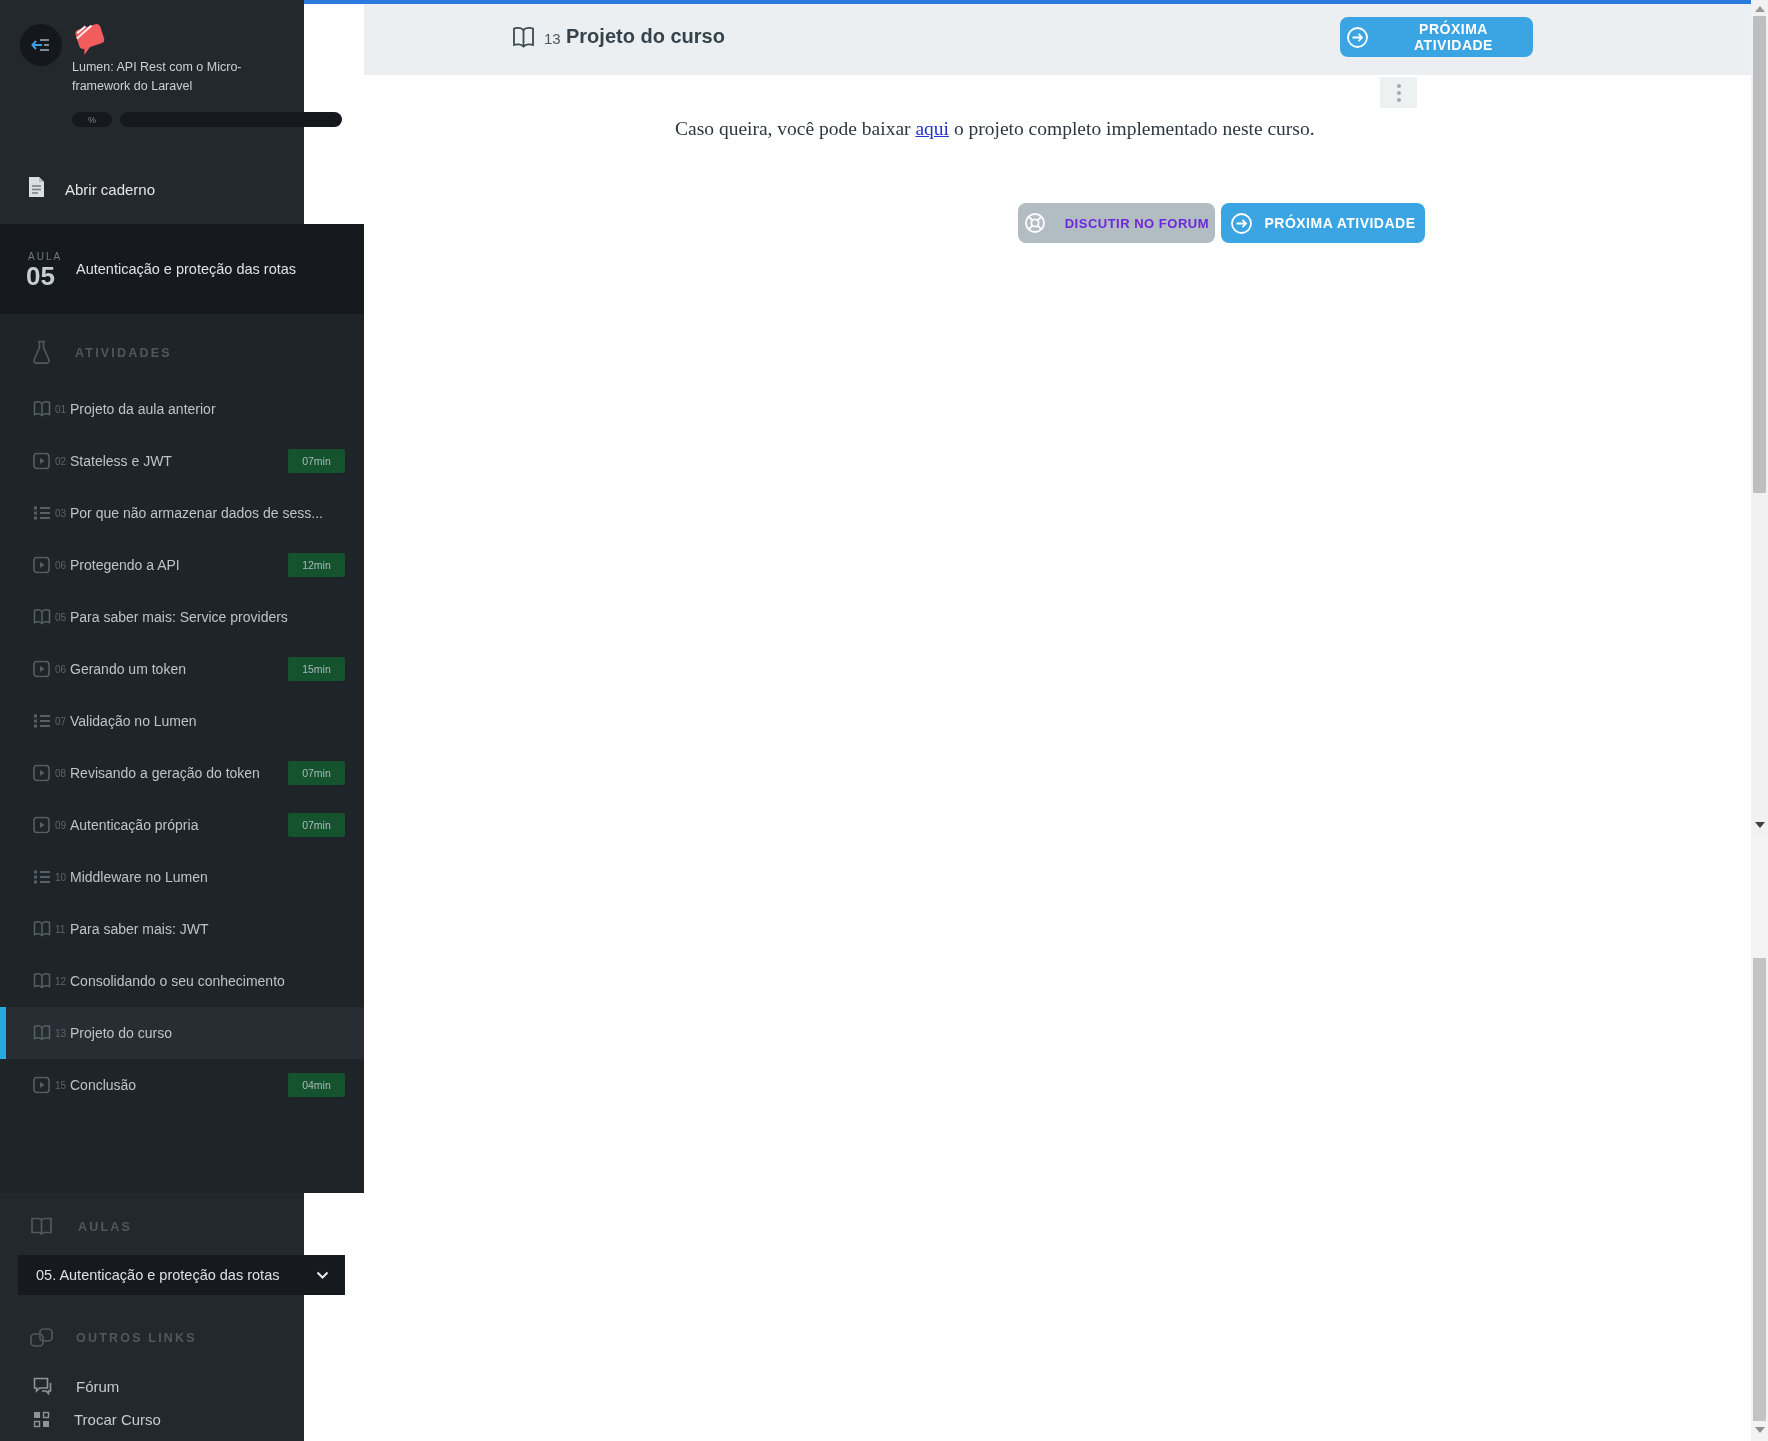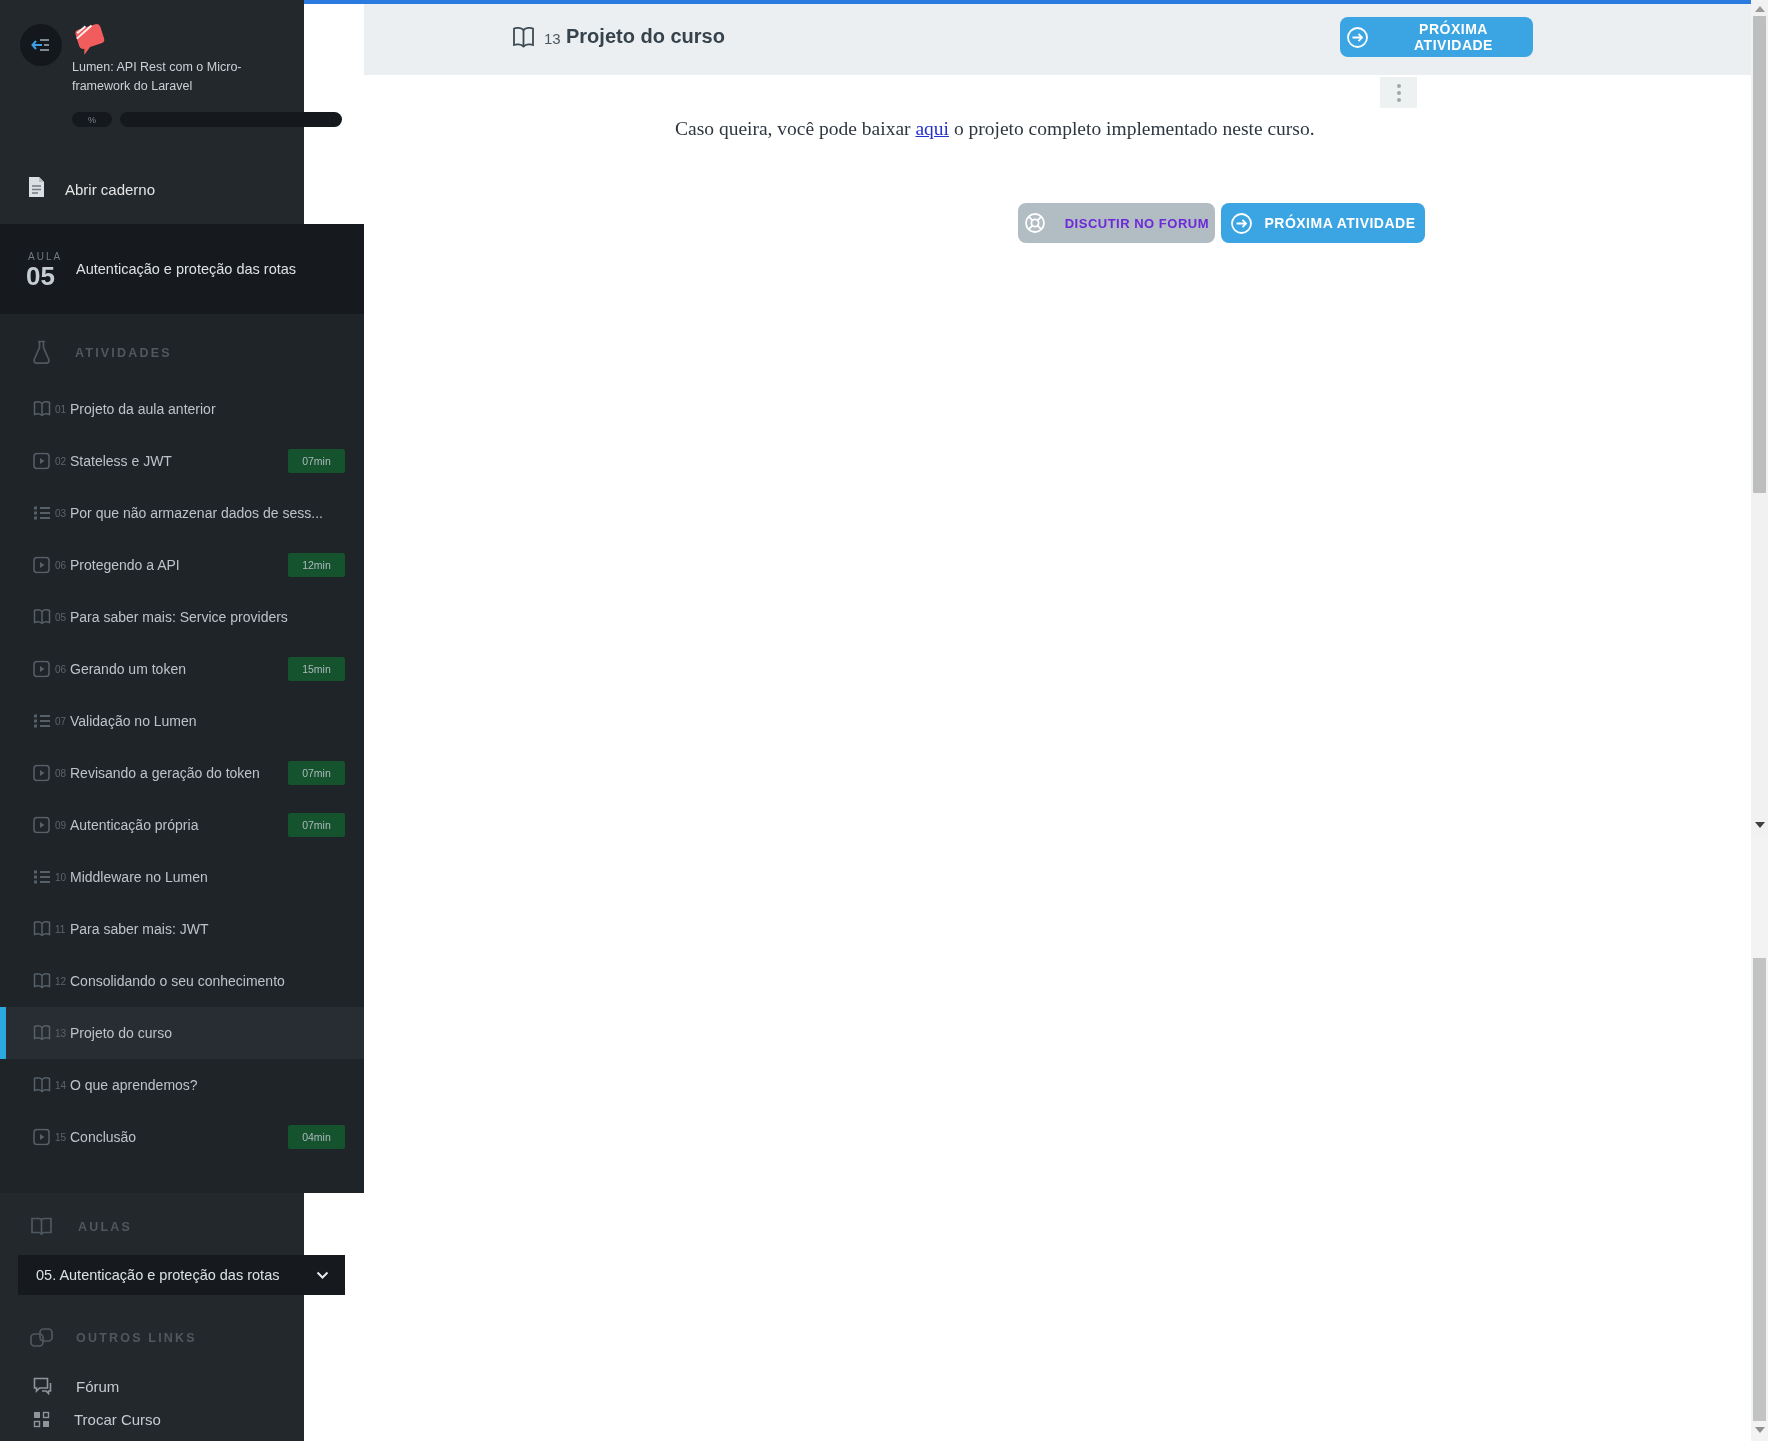--- a/index.html
+++ b/index.html
@@ -281,30 +281,20 @@
           <svg width="18" height="17" viewBox="0 0 18 17">
             <path d="M9 3 C7 1.2 3.5 1.2 1.5 2 L1.5 14 C3.5 13.2 7 13.2 9 15 C11 13.2 14.5 13.2 16.5 14 L16.5 2 C14.5 1.2 11 1.2 9 3 Z" fill="none" stroke="currentColor" stroke-width="1.5"></path>
             <path d="M9 3 V15" stroke="currentColor" stroke-width="1.5"></path>
           </svg>
         </span>
         <span class="act-num">13</span>
         <span class="act-lbl">Projeto do curso</span>
       </div>
       <div class="act-row">
         <span class="act-ic">
-          <svg width="18" height="17" viewBox="0 0 18 17">
-            <path d="M9 3 C7 1.2 3.5 1.2 1.5 2 L1.5 14 C3.5 13.2 7 13.2 9 15 C11 13.2 14.5 13.2 16.5 14 L16.5 2 C14.5 1.2 11 1.2 9 3 Z" fill="none" stroke="currentColor" stroke-width="1.5"></path>
-            <path d="M9 3 V15" stroke="currentColor" stroke-width="1.5"></path>
-          </svg>
-        </span>
-        <span class="act-num">14</span>
-        <span class="act-lbl">O que aprendemos?</span>
-      </div>
-      <div class="act-row">
-        <span class="act-ic">
           <svg width="17" height="17" viewBox="0 0 17 17">
             <rect x="1" y="1" width="15" height="15" rx="3" fill="none" stroke="currentColor" stroke-width="1.5"></rect>
             <path d="M7 5.5 L11.5 8.5 L7 11.5 Z" fill="currentColor"></path>
           </svg>
         </span>
         <span class="act-num">15</span>
         <span class="act-lbl">Conclusão</span>
         <span class="act-badge">04min</span>
       </div>
     </div>

